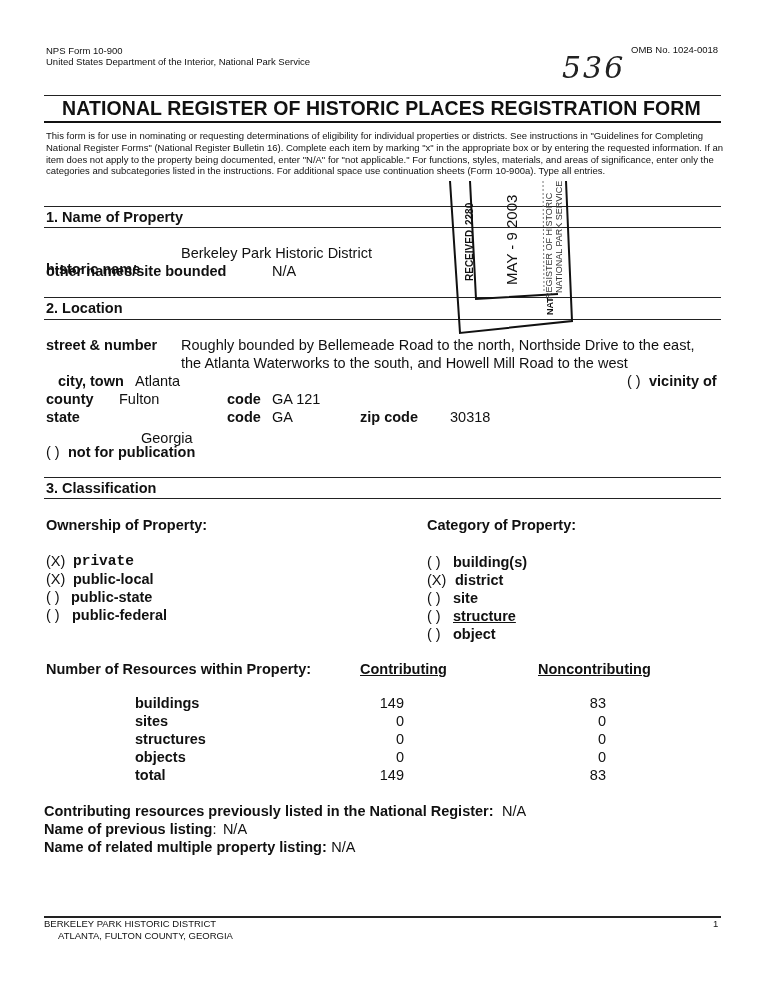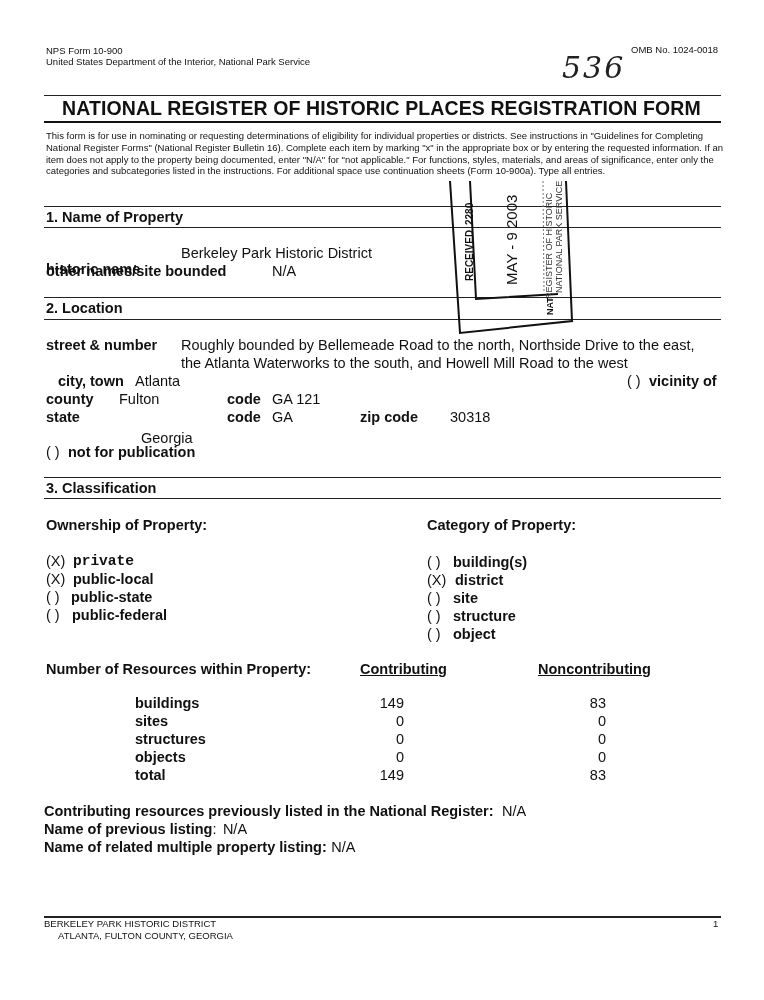--- a/index.html
+++ b/index.html
@@ -86,21 +86,21 @@
 <div class="abs val" style="left:46px; top:607px;">( )</div>
 <div class="abs lbl" style="left:72px; top:607px;">public-federal</div>
 
 <div class="abs val" style="left:427px; top:554px;">( )</div>
 <div class="abs lbl" style="left:453px; top:554px;">building(s)</div>
 <div class="abs val" style="left:427px; top:572px;">(X)</div>
 <div class="abs lbl" style="left:455px; top:572px;">district</div>
 <div class="abs val" style="left:427px; top:590px;">( )</div>
 <div class="abs lbl" style="left:453px; top:590px;">site</div>
 <div class="abs val" style="left:427px; top:608px;">( )</div>
-<div class="abs lbl" style="left:453px; top:608px;">structure</div>
+<div class="abs lbl" style="left:453px; top:608px;text-decoration:underline;">structure</div>
 <div class="abs val" style="left:427px; top:626px;">( )</div>
 <div class="abs lbl" style="left:453px; top:626px;">object</div>
 
 <div class="abs lbl" style="left:46px; top:661px;">Number of Resources within Property:</div>
 <div class="abs lbl u" style="left:360px; top:661px;">Contributing</div>
 <div class="abs lbl u" style="left:538px; top:661px;">Noncontributing</div>
 
 <div>
   <div>
     <div class="abs lbl" style="left:135px; top:695px;">buildings</div>

